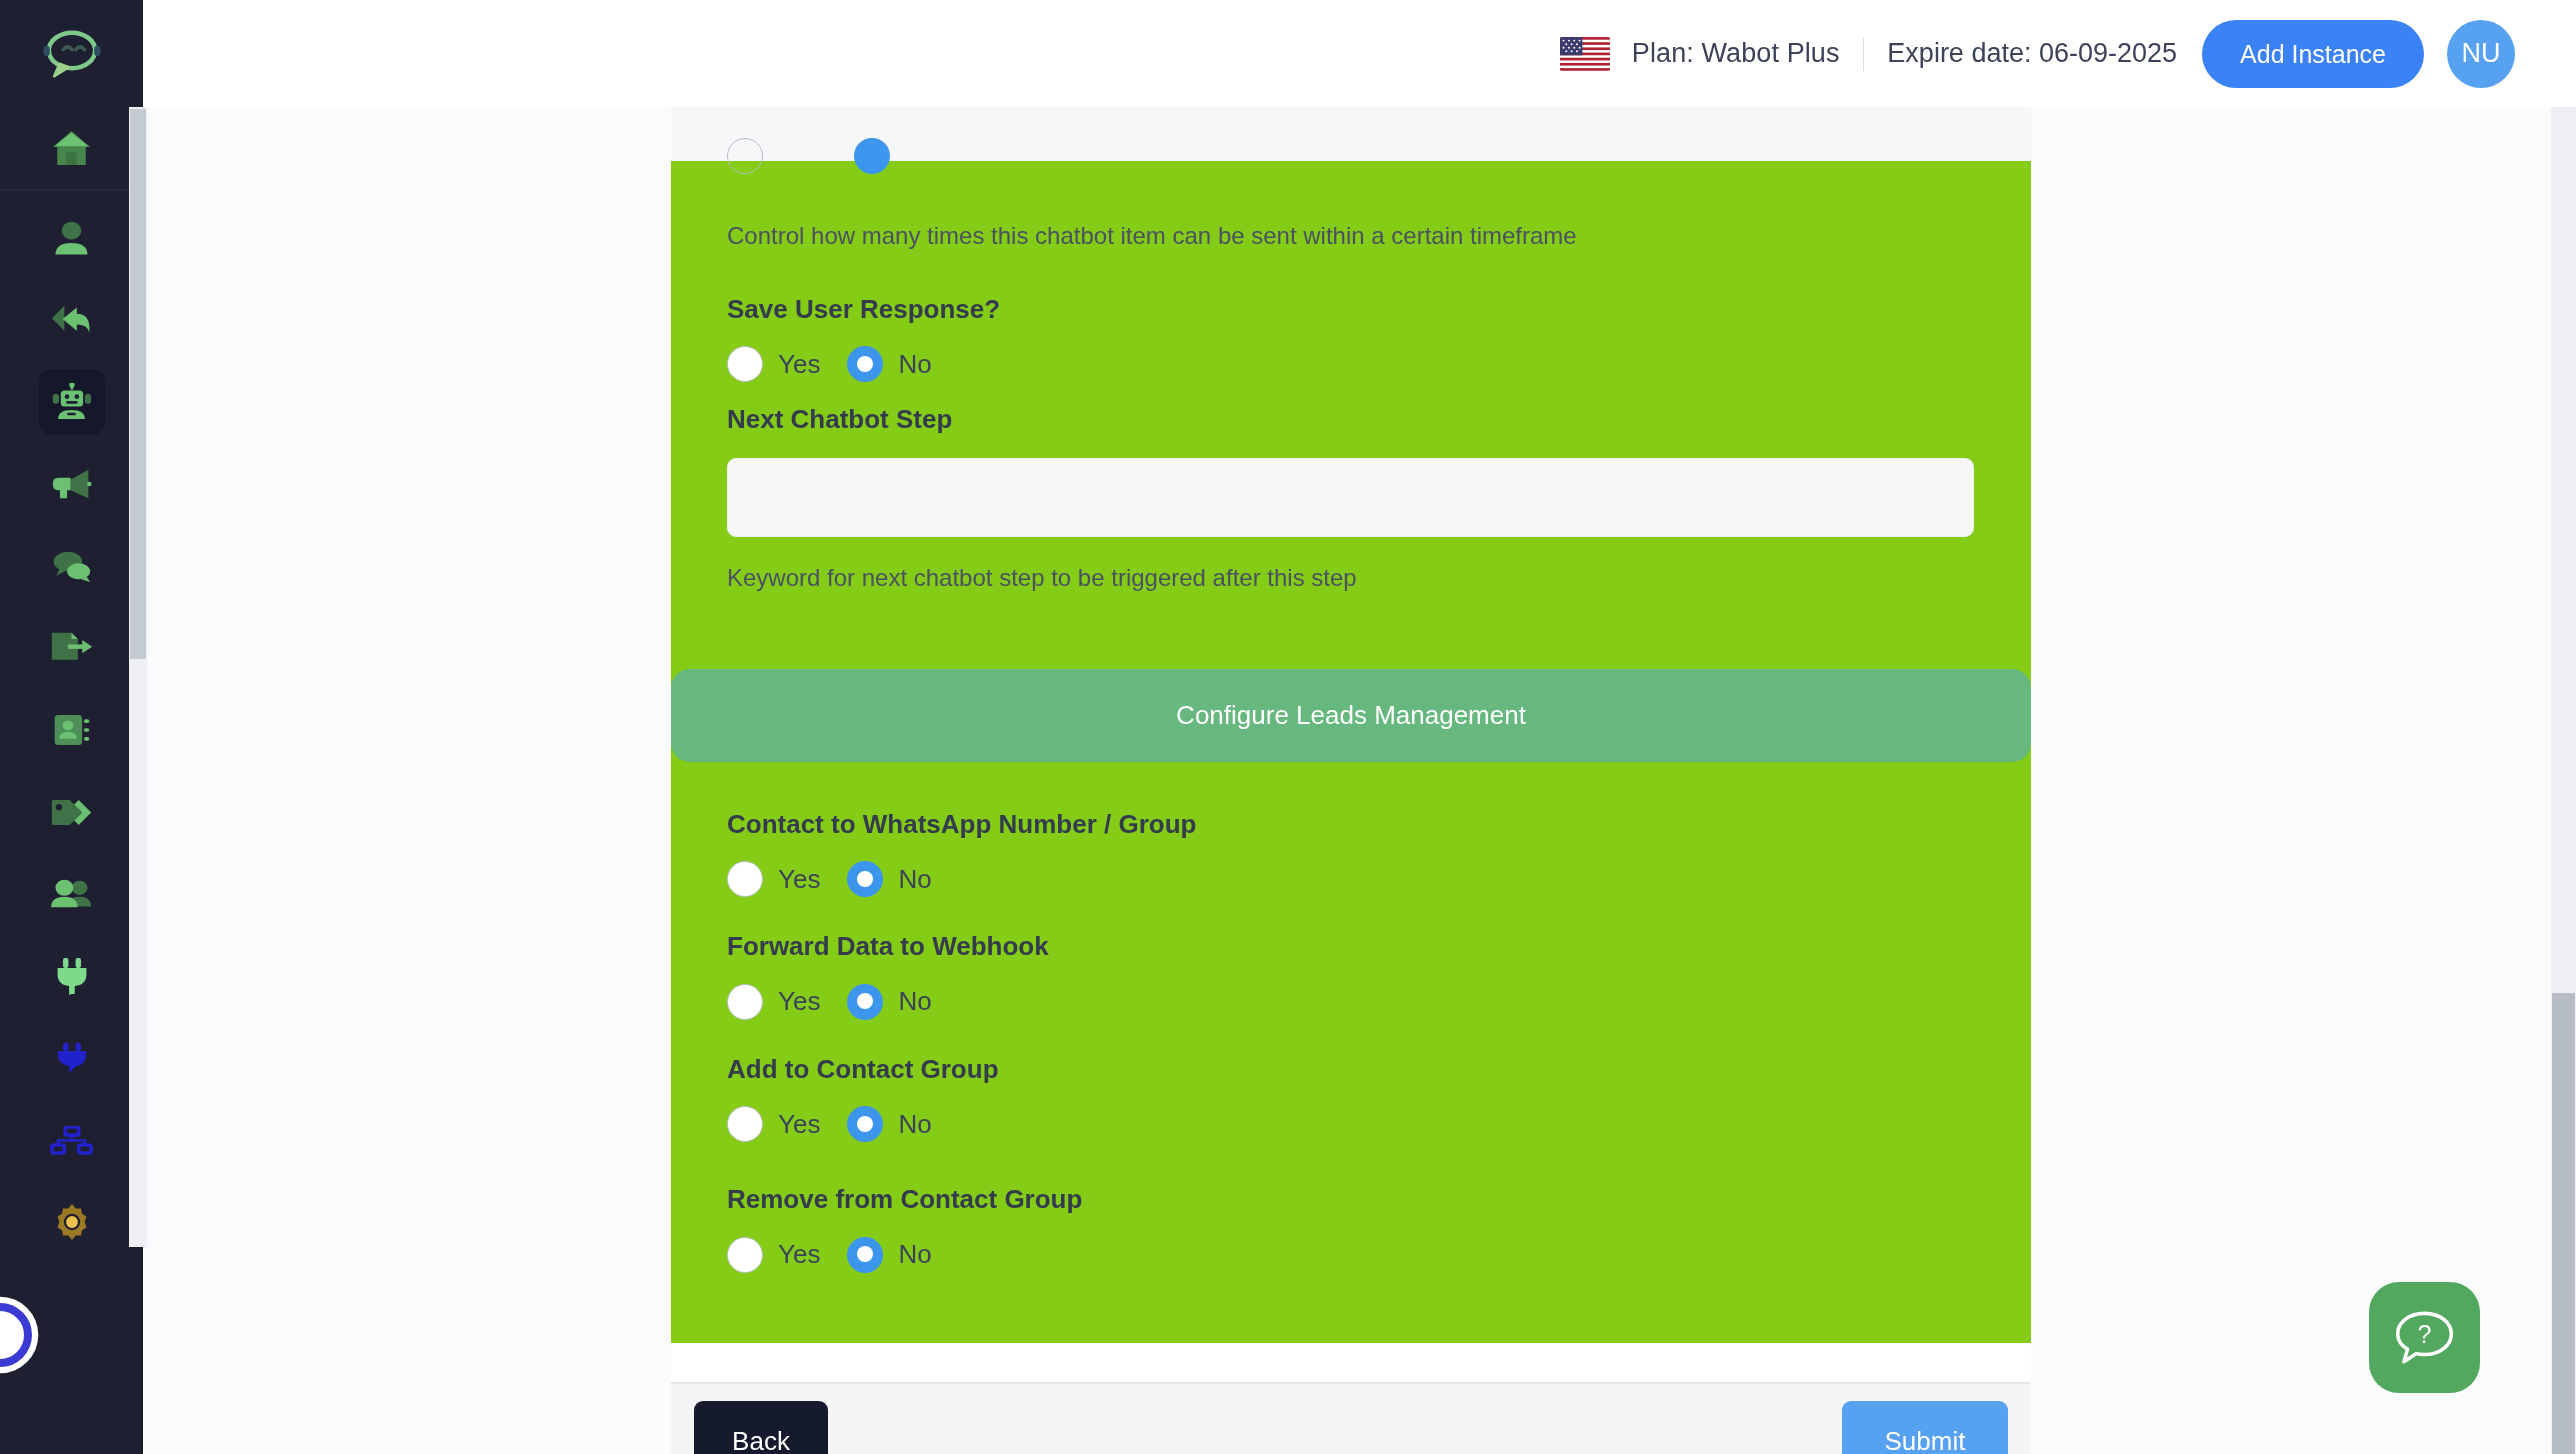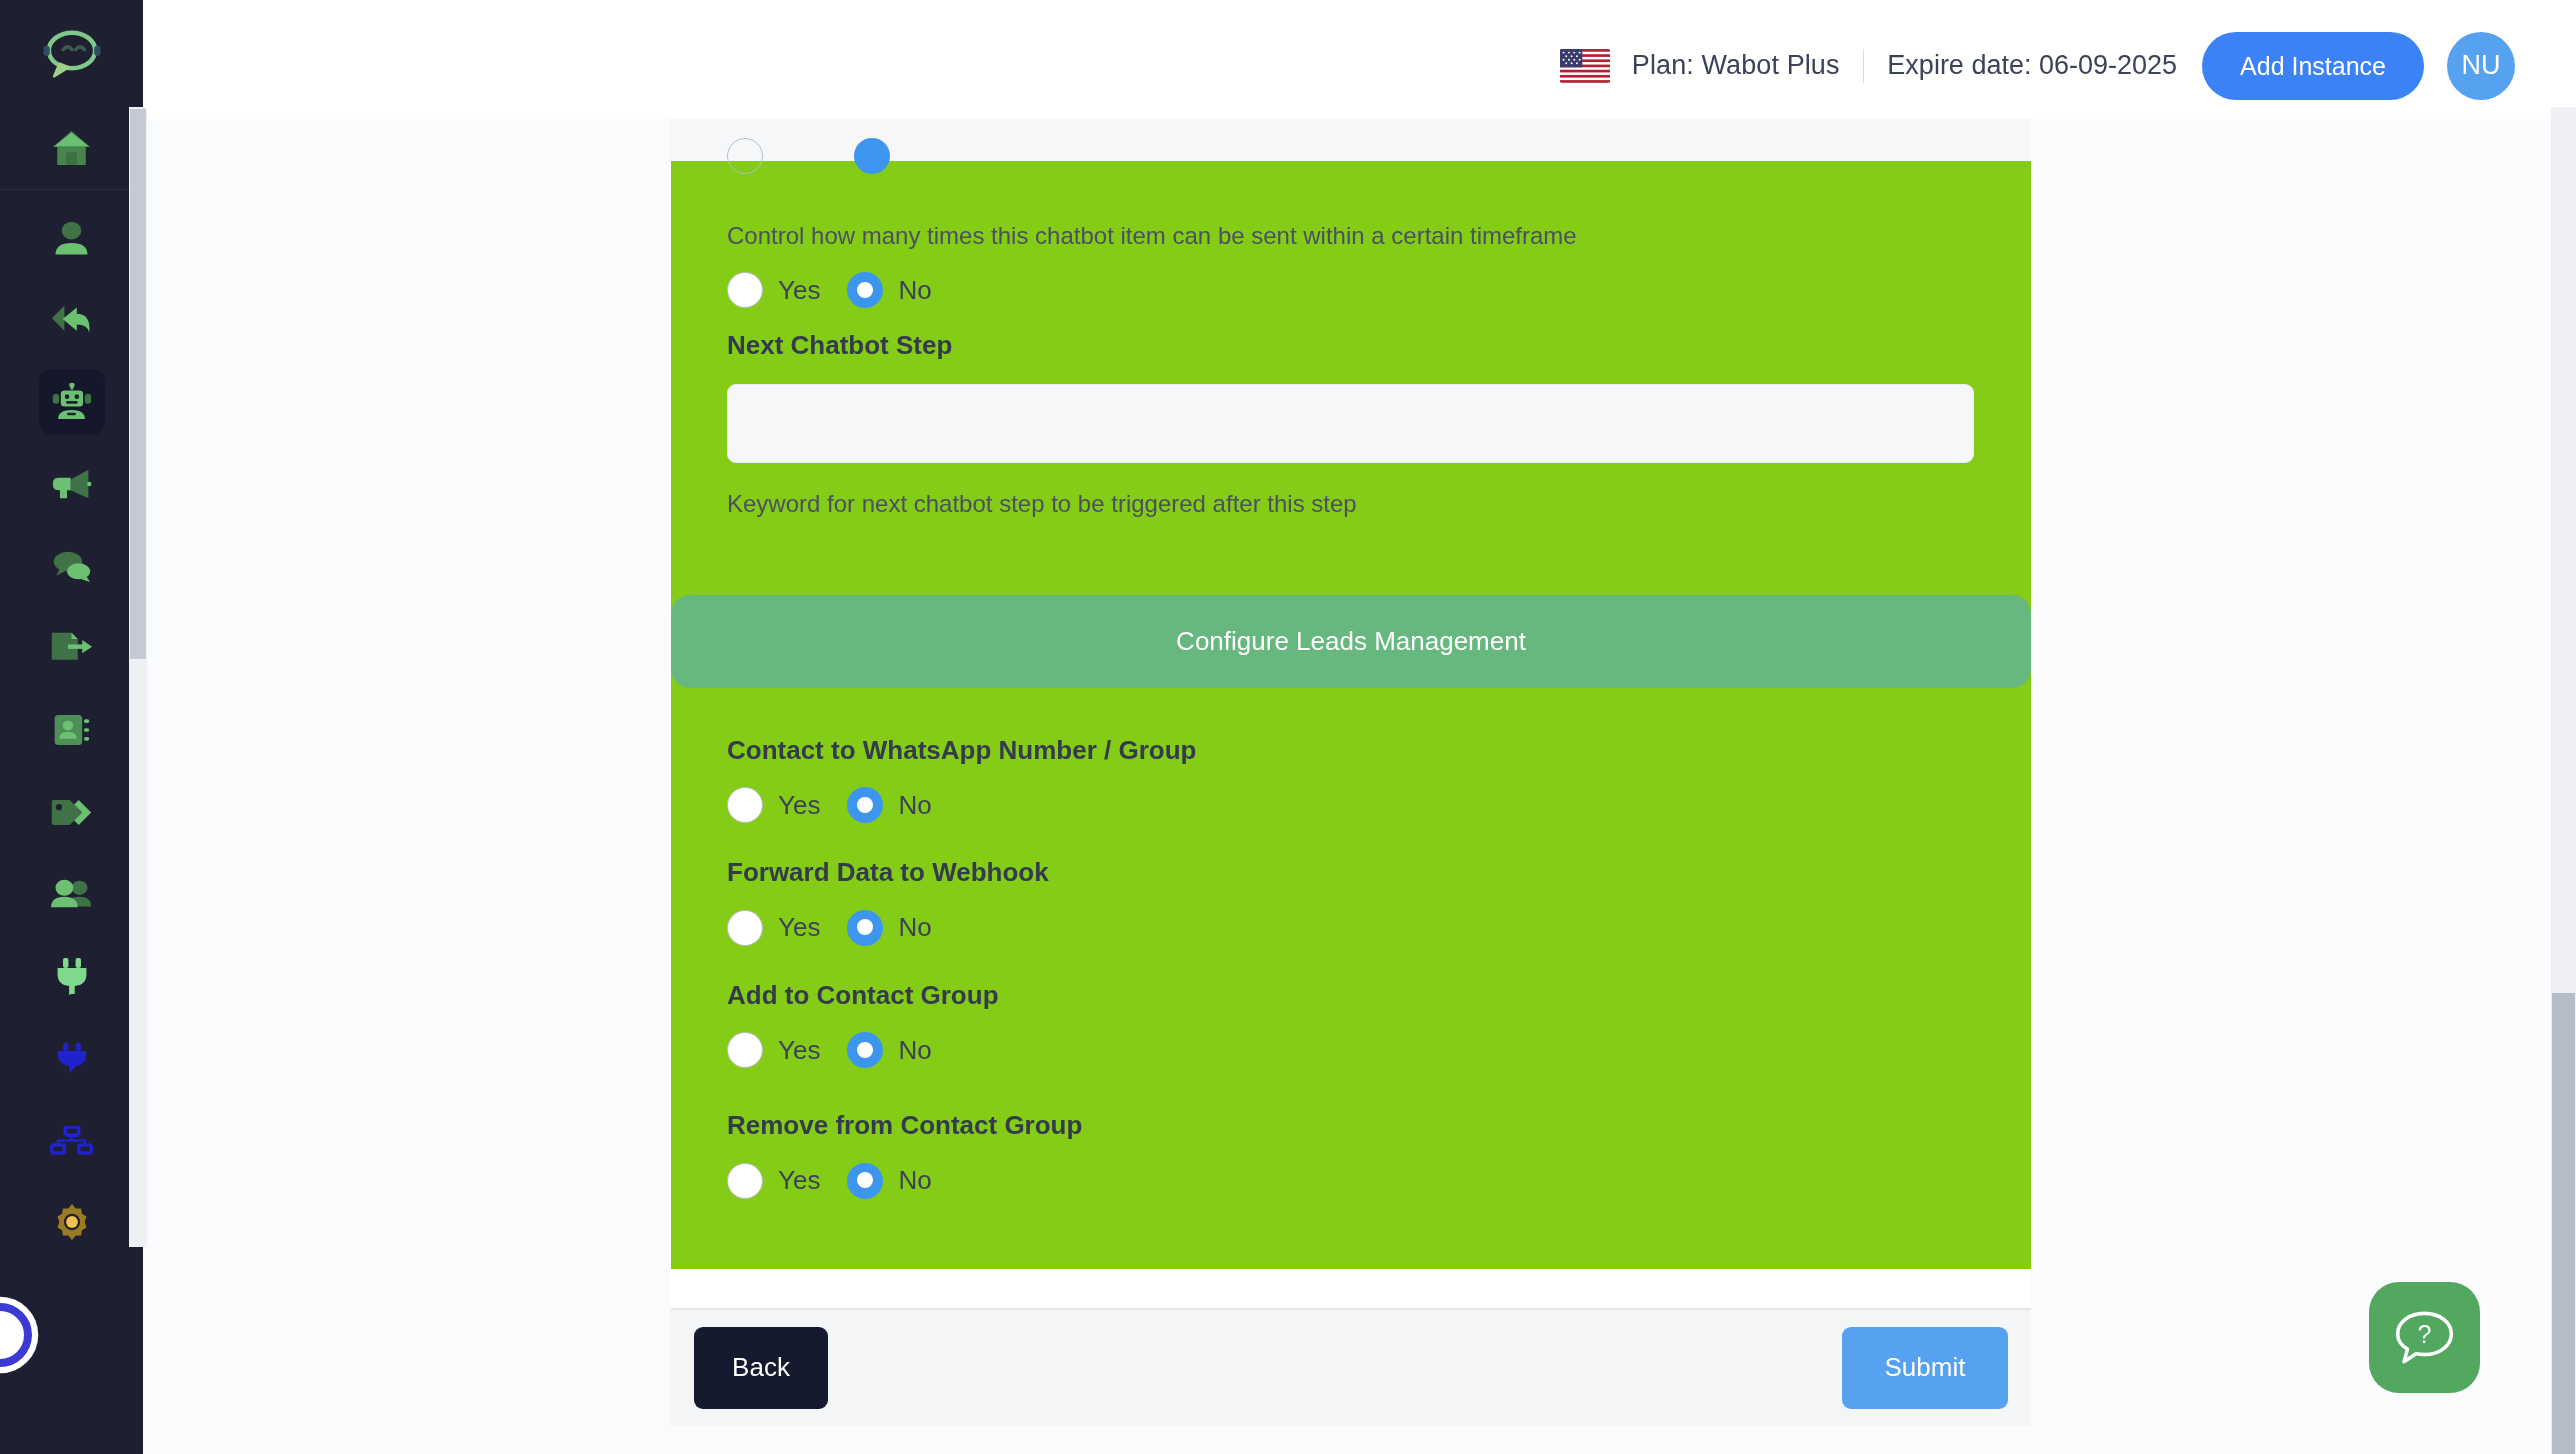--- a/index.html
+++ b/index.html
@@ -52,21 +52,21 @@
     position: absolute; left: -32px; top: 1303px;
     width: 64px; height: 64px; border-radius: 50%;
     background: #ffffff;
     border: 8px solid #3b3bd4;
     box-shadow: 0 0 0 6.3px #ffffff;
     z-index: 34;
   }
 
   
   .header {
-    position: absolute; left: 143px; top: 12px;
+    position: absolute; left: 143px; top: 0;
     width: 2433px; height: 107px;
     background: #ffffff;
     display: flex; align-items: center; justify-content: flex-end;
     padding-right: 61px;
     z-index: 20;
   }
   .flag-icon {
     width: 50px; height: 34px; margin-right: 21.5px;
     border-radius: 1.8px; overflow: hidden; flex: none;
     display: block;
@@ -432,20 +432,21 @@
 
       <div class="card-body">
 
         <div class="clipped-row">
           <span class="clipped-radio-empty"></span>
           <span class="clipped-radio-filled"></span>
         </div>
 
         <p class="helper-text">Control how many times this chatbot item can be sent within a certain timeframe</p>
 
+        <h3 class="field-label" style="margin-top:43px;">Save User Response?</h3>
         <div class="radio-row">
           <label class="radio-opt">
             <span class="radio-mark"></span>
             <span class="radio-label">Yes</span>
           </label>
           <label class="radio-opt">
             <span class="radio-mark checked"></span>
             <span class="radio-label">No</span>
           </label>
         </div>

